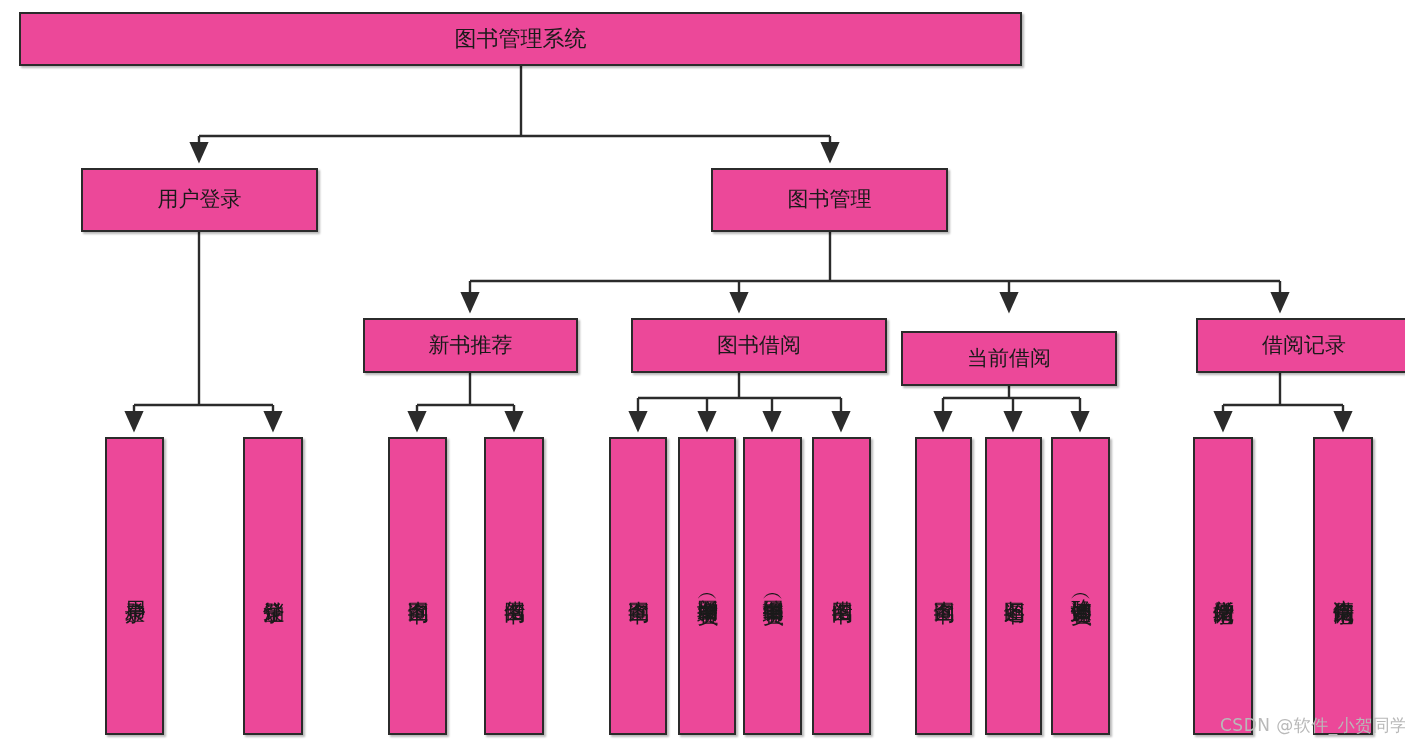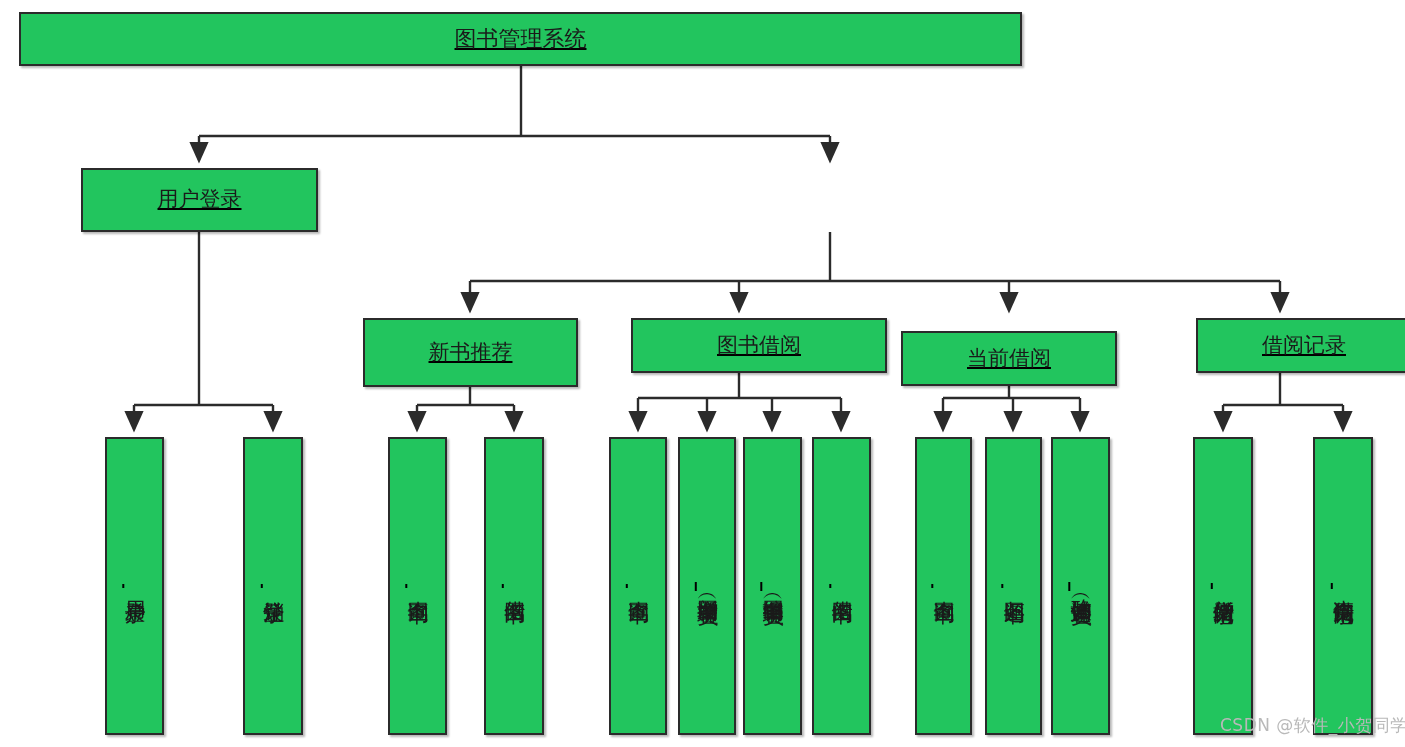--- a/index.html
+++ b/index.html
@@ -21,28 +21,27 @@
     position: absolute;
     left: 0;
     top: 0;
     width: 1405px;
     height: 747px;
     pointer-events: none;
   }
   .node {
     position: absolute;
     box-sizing: border-box;
-    background: #22c55e;
+    background: #ec4899;
     border: 2px solid #2b2b2b;
     display: flex;
     align-items: center;
     justify-content: center;
     box-shadow: 2px 2px 2px rgba(0,0,0,0.28);
     z-index: 2;
-    text-decoration: underline;
   }
   .node-label {
     color: #1a1a1a;
     text-align: center;
     line-height: 1.22;
     white-space: nowrap;
   }
   .level-root .node-label {
     font-size: 22px;
   }
@@ -131,22 +130,25 @@
   </svg>
 
   <div class="node level-root" style="left:19px; top:12px; width:1003px; height:54px;">
     <span class="node-label">图书管理系统</span>
   </div>
 
   <div class="node level-two" style="left:81px; top:168px; width:237px; height:64px;">
     <span class="node-label">用户登录</span>
   </div>
 
-
-  <div class="node level-three" style="left:363px; top:318px; width:215px; height:69px;">
+  <div class="node level-two" style="left:711px; top:168px; width:237px; height:64px;">
+    <span class="node-label">图书管理</span>
+  </div>
+
+  <div class="node level-three" style="left:363px; top:318px; width:215px; height:55px;">
     <span class="node-label">新书推荐</span>
   </div>
 
   <div class="node level-three" style="left:631px; top:318px; width:256px; height:55px;">
     <span class="node-label">图书借阅</span>
   </div>
 
   <div class="node level-three" style="left:901px; top:318px; width:216px; height:55px;margin-top:13px;">
     <span class="node-label">当前借阅</span>
   </div>

